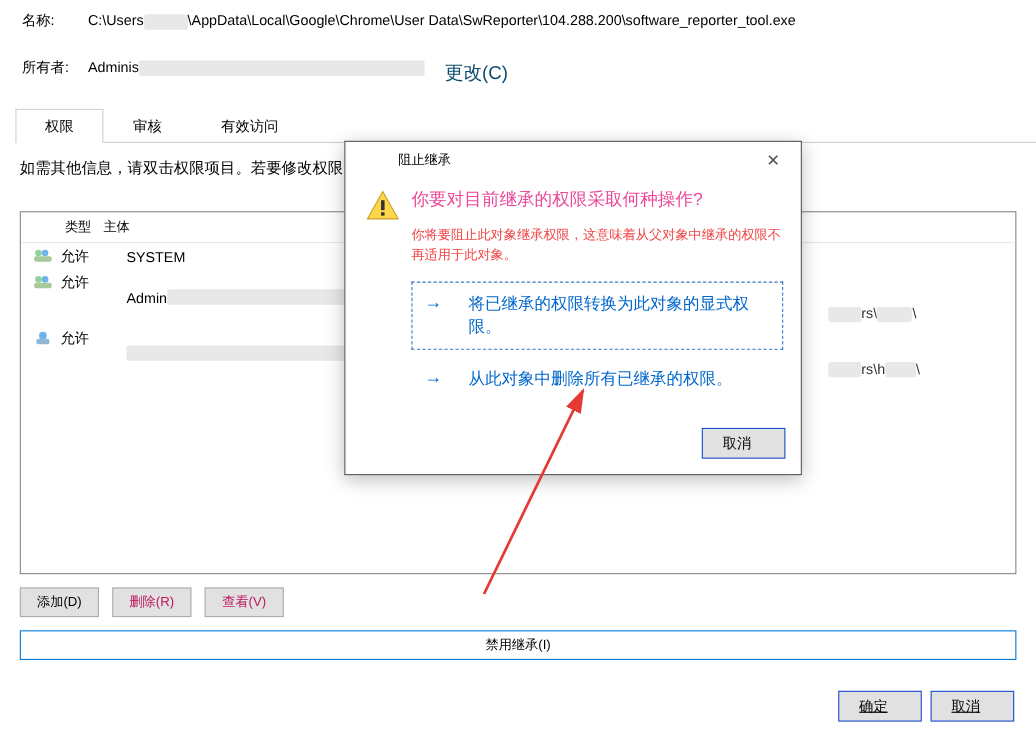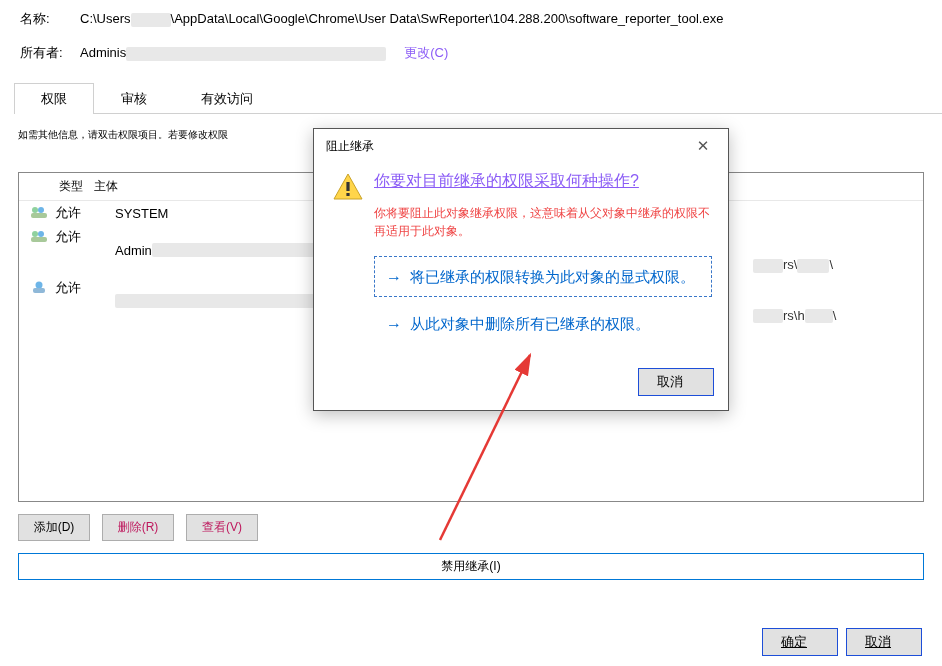--- a/index.html
+++ b/index.html
@@ -8,57 +8,57 @@
       font-size: 12px;
       background: #fff;
       width: 942px;
       height: 666px;
       position: relative;
       overflow: hidden;
     }
     .header-row { display: flex; align-items: center; padding: 10px 20px 6px 20px; }
     .header-label { width: 60px; color: #000; font-size: 13px; }
     .header-value { font-size: 13px; color: #000; }
-    .header-link { color: #8b5cf6; cursor: pointer; margin-left: 18px; font-size: 13px; }
+    .header-link { color: #0c4a6e; cursor: pointer; margin-left: 18px; font-size: 17px; margin-top: 11px; }
     .blur-box { display: inline-block; background: #e8e8e8; height: 14px; border-radius: 2px; vertical-align: middle; }
     .tabs { display: flex; margin: 14px 0 0 14px; border-bottom: 1px solid #d0d0d0; }
     .tab { padding: 6px 26px; font-size: 13px; border: 1px solid transparent; border-bottom: none; cursor: pointer; position: relative; top: 1px; }
     .tab.active { border-color: #d0d0d0; background: #fff; }
-    .hint { padding: 14px 18px 6px 18px; font-size: 10px; }
+    .hint { padding: 14px 18px 6px 18px; font-size: 14px; }
     .perm-label { padding: 0 18px 6px 18px; font-size: 13px; text-align: center; }
     .perm-list { margin: 0 18px; border: 1px solid #888; height: 330px; background: #fff; }
     .perm-header { display: flex; padding: 5px 10px; border-bottom: 1px solid #e8e8e8; font-size: 12px; }
     .col-type { width: 65px; padding-left: 30px; }
     .col-principal { flex: 1; }
     .perm-row { display: flex; padding: 3px 10px; font-size: 13px; }
     .user-icon { width: 20px; height: 16px; display: inline-flex; align-items: center; justify-content: center; margin-right: 6px; }
     .perm-allow { width: 60px; }
     .perm-principal { flex: 1; display: flex; align-items: center; }
     .perm-inherit { width: 160px; text-align: left; color: #333; margin-top: 29px; }
     .btn-row { display: flex; gap: 12px; padding: 12px 18px 0 18px; }
     .btn { min-width: 72px; padding: 4px 14px; font-size: 12px; background: #e1e1e1; border: 1px solid #adadad; cursor: pointer; text-align: center; }
     .btn.disabled { color: #be185d; }
     .btn.outlined { background: #fff; border: 1px solid #0078d7; }
     .disable-inherit-row { padding: 12px 18px; }
     .bottom-buttons { position: absolute; bottom: 10px; right: 20px; display: flex; gap: 8px; text-decoration: underline; }
     .dialog-btn { min-width: 76px; padding: 4px 18px; font-size: 13px; background: #e1e1e1; border: 1px solid #1d4ed8; cursor: pointer; }
 
     
     .modal { position: absolute; left: 313px; top: 128px; width: 416px; background: #fff; border: 1px solid #555; box-shadow: 0 4px 16px rgba(0,0,0,.25); }
-    .modal-title { display: flex; justify-content: space-between; align-items: center; padding: 8px 10px 6px 12px; font-size: 12px; }
+    .modal-title { display: flex; justify-content: space-between; padding: 8px 10px 6px 12px; font-size: 12px; margin-left: 36px; }
     .close-x { width: 30px; text-align: center; font-size: 15px; color: #555; cursor: pointer; }
     .modal-body { display: flex; padding: 10px 16px 8px 14px; }
     .warn-icon { width: 40px; display: flex; align-items: flex-start; justify-content: center; padding-top: 2px; }
     .modal-content { flex: 1; padding-left: 6px; }
-    .modal-heading { color: #8b5cf6; font-size: 16px; font-weight: normal; margin-bottom: 12px; text-decoration: underline; }
+    .modal-heading { color: #ec4899; font-size: 16px; font-weight: normal; margin-bottom: 12px; }
     .modal-text { font-size: 12px; color: #ef4444; line-height: 1.5; margin-bottom: 16px; }
     .option-btn { display: flex; align-items: flex-start; padding: 10px 12px; margin-bottom: 6px; cursor: pointer; }
     .option-btn.selected { border: 1px dashed #3a77c8; padding: 9px 11px; }
     .arrow { color: #0066cc; font-size: 16px; margin-right: 8px; line-height: 1.3; }
-    .option-text { color: #0066cc; font-size: 15px; line-height: 1.4; }
+    .option-text { color: #0066cc; font-size: 15px; line-height: 1.4; margin-left: 16px; }
     .modal-footer { display: flex; justify-content: flex-end; padding: 10px 14px 14px 14px; }
 
     
     .annotation-arrow { position: absolute; left: 420px; top: 340px; pointer-events: none; }
   </style>
 </head>
 <body>
 
 <div class="header-row">
   <span class="header-label">名称:</span>

